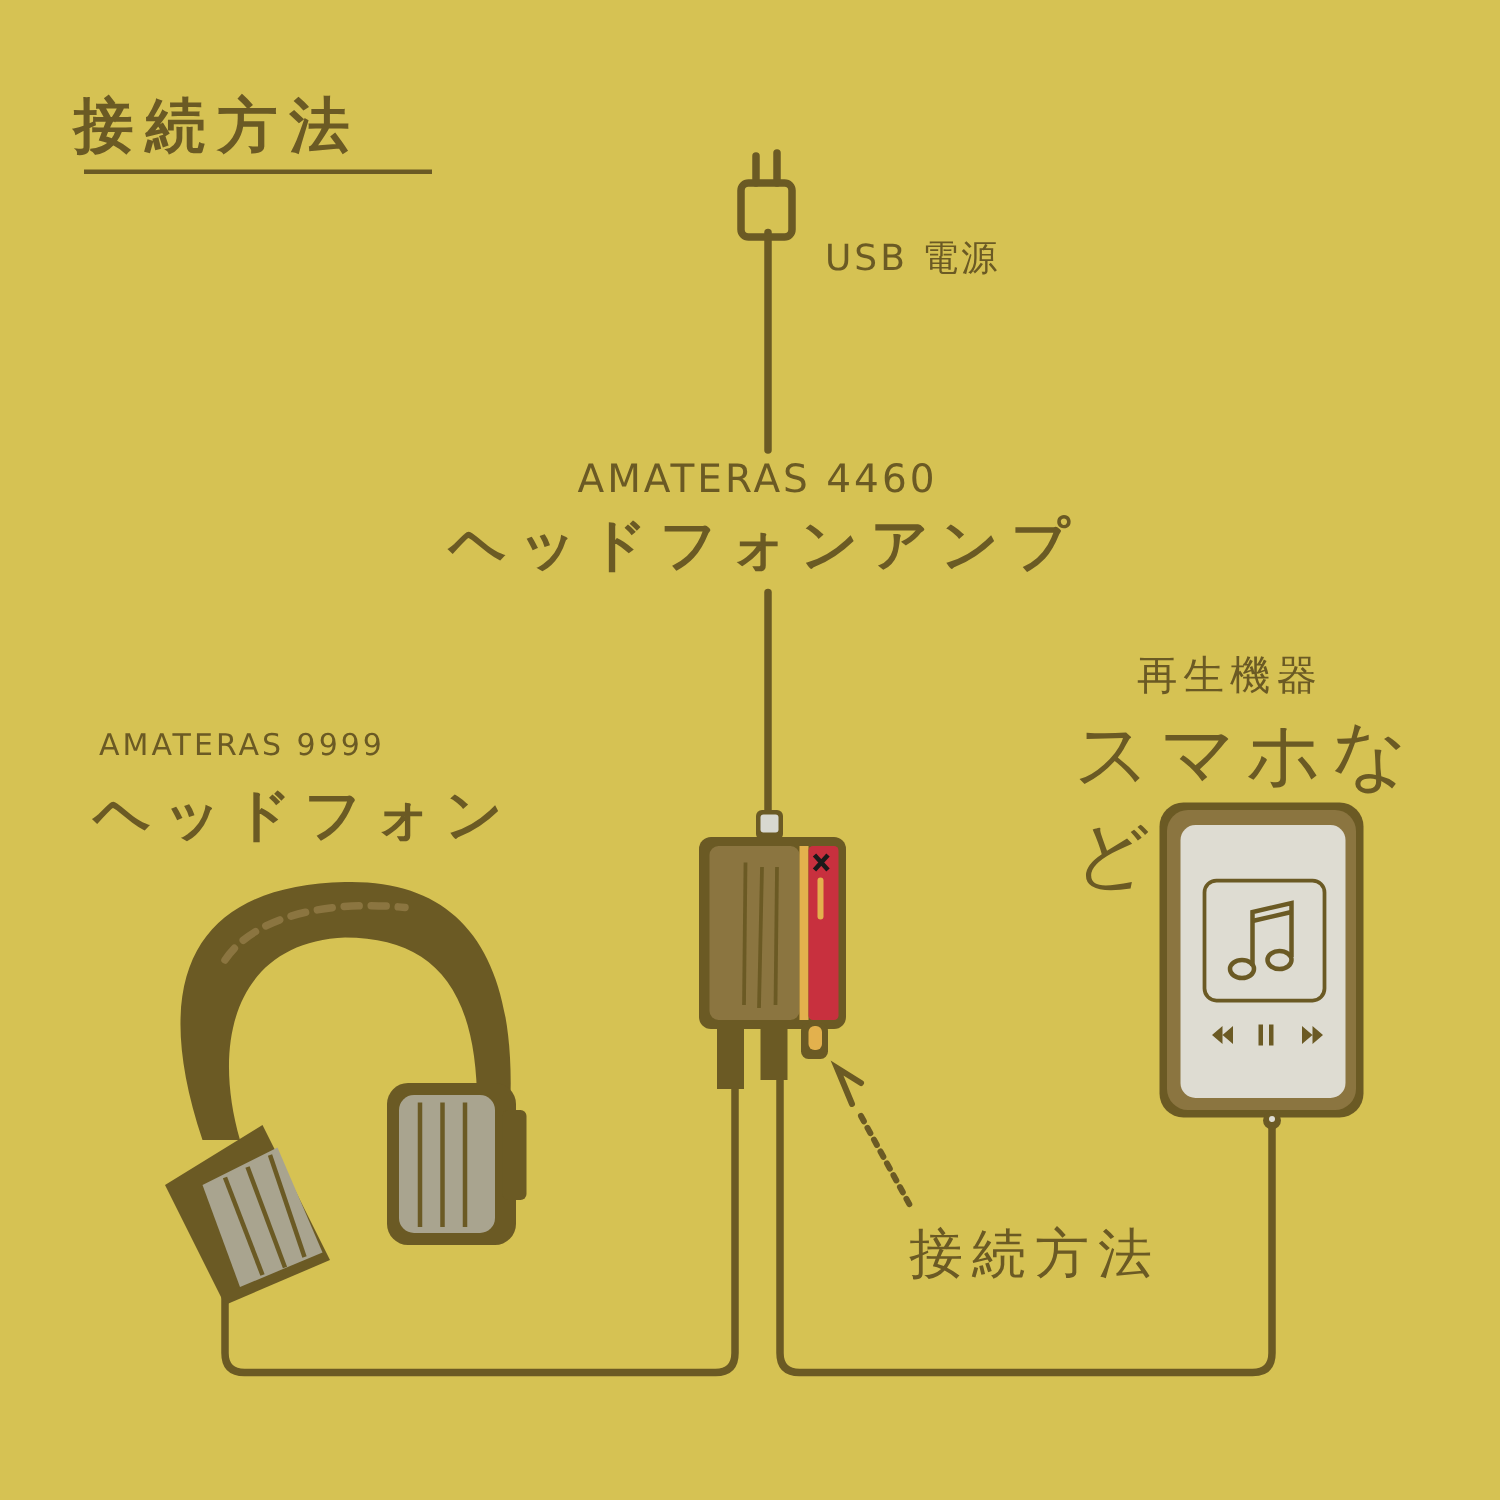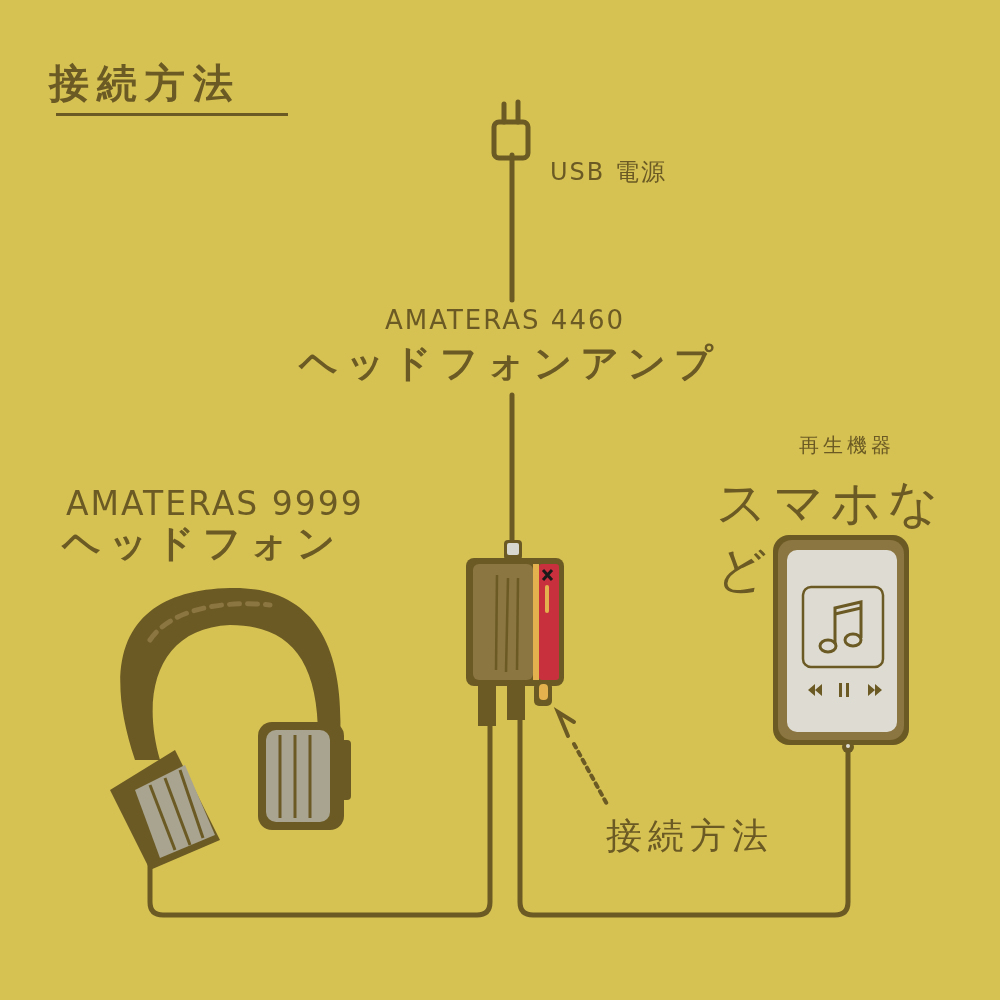--- a/index.html
+++ b/index.html
@@ -3,23 +3,23 @@
 <meta charset="utf-8">
 <style>
   html, body { margin: 0; padding: 0; }
   body { width: 1000px; height: 1000px; background: #d6c253; position: relative; overflow: hidden; font-family: "DejaVu Sans", sans-serif; color: #6b5a24; }
   .abs { position: absolute; }
   .title { left: 49px; top: 56px; font-size: 40px; font-weight: bold; letter-spacing: 8px; color: #6b5a24; }
   .title-rule { left: 56px; top: 113px; width: 232px; height: 3px; background: #6b5a24; }
   .usb-label { left: 550px; top: 134px; font-size: 24px; letter-spacing: 2px; color: #6b5a24; margin-top: 22px; }
   .amp-model { left: 0; width: 1000px; top: 305px; text-align: center; font-size: 26px; letter-spacing: 2px; padding-left: 10px; box-sizing: border-box; }
   .amp-name { left: 0; width: 1000px; top: 338px; text-align: center; font-size: 38px; font-weight: bold; letter-spacing: 8px; padding-left: 20px; box-sizing: border-box; }
-  .hp-model { left: 66px; top: 484px; font-size: 33px; letter-spacing: 2px; }
+  .hp-model { left: 66px; top: 484px; font-size: 20px; letter-spacing: 2px; }
   .hp-name { left: 62px; top: 518px; font-size: 38px; font-weight: bold; letter-spacing: 8px; font-family: Liberation Mono, monospace; }
-  .src-cat { left: 758px; top: 432px; font-size: 20px; letter-spacing: 4px; margin-left: 41px; }
+  .src-cat { left: 758px; top: 432px; font-size: 27px; letter-spacing: 4px; }
   .src-name { left: 716px; top: 470px; font-size: 50px; font-weight: normal; letter-spacing: 6px; }
   .vol-label { left: 606px; top: 812px; font-size: 36px; letter-spacing: 6px; }
   svg.diagram { position: absolute; left: 0; top: 0; }
 </style>
 </head>
 <body>
 
 <div class="abs title">接続方法</div>
 <div class="abs title-rule"></div>
 

